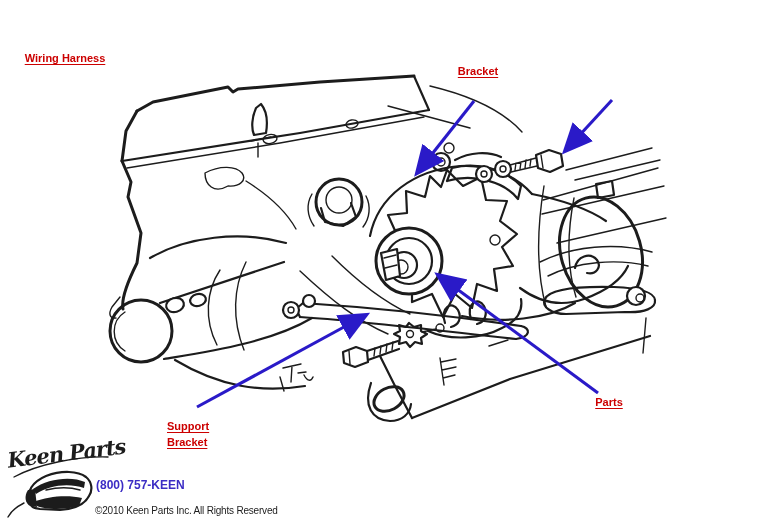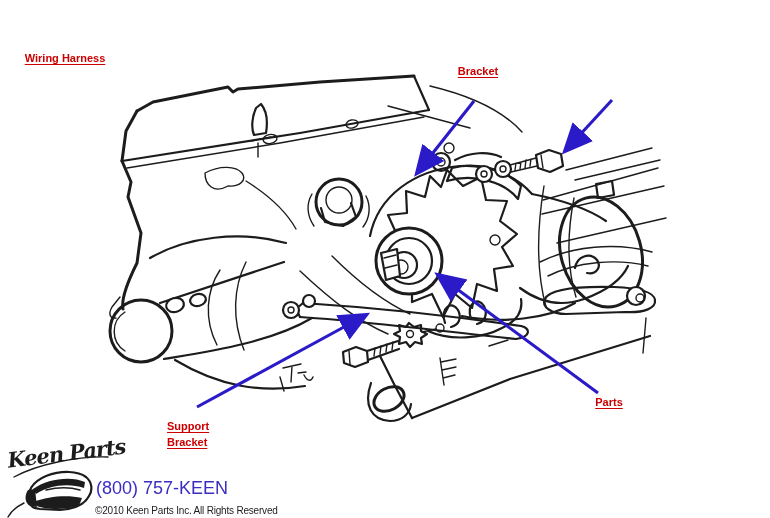--- a/index.html
+++ b/index.html
@@ -21,21 +21,21 @@
   .part-label.left-align { text-align:left; }
   .lline { display:block; text-decoration:underline; text-underline-offset:2px; }
   .logo-script {
     position:absolute; left:6px; top:448px; width:118px;
     font-family:"DejaVu Serif", serif; font-style:italic; font-weight:bold;
     font-size:21px; letter-spacing:-1px; color:var(--ink,#1c1c1c);
     transform:rotate(-7deg); transform-origin:left top; white-space:nowrap;
   }
   .phone {
     position:absolute; left:96px; top:478px; color:var(--phone-blue,#3b2cc4);
-    font-weight:normal; font-size:18px; white-space:nowrap;text-align:right;
+    font-weight:bold; font-size:12px; white-space:nowrap;text-align:right;
   }
   .copyright {
     position:absolute; left:95px; top:496px; color:var(--ink,#1c1c1c);
     font-size:10px; letter-spacing:-0.2px; white-space:nowrap;margin-top:9px;
   }
 </style>
 </head>
 <body>
 
 <div class="canvas">

